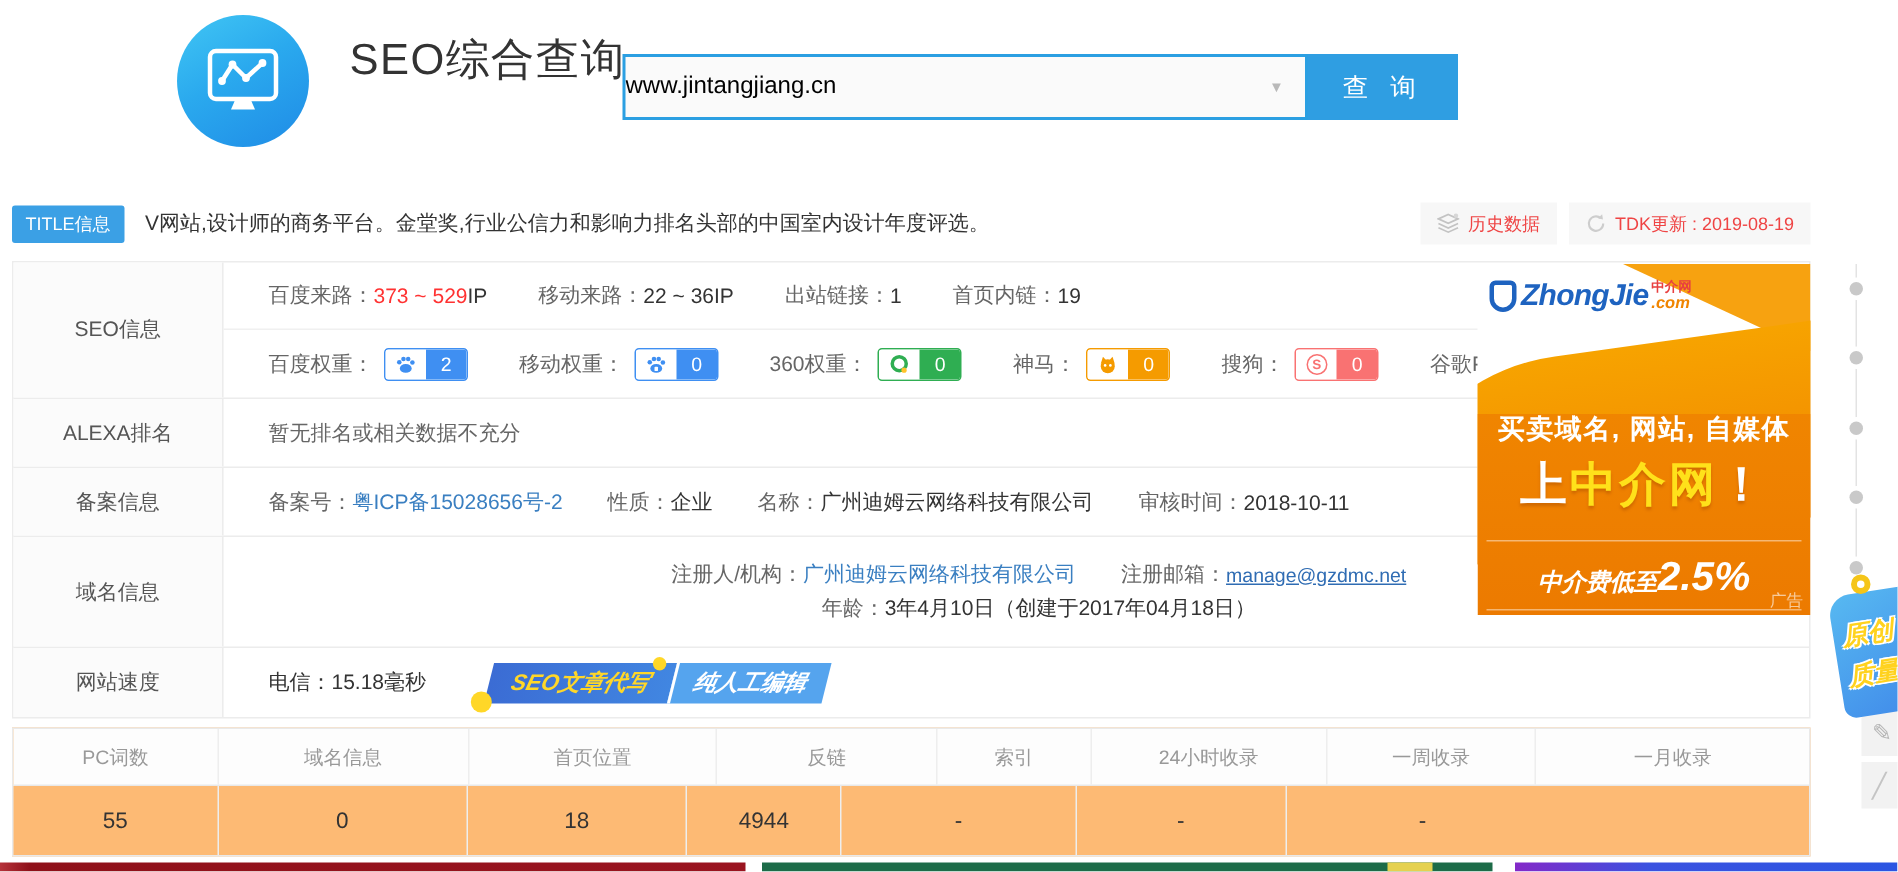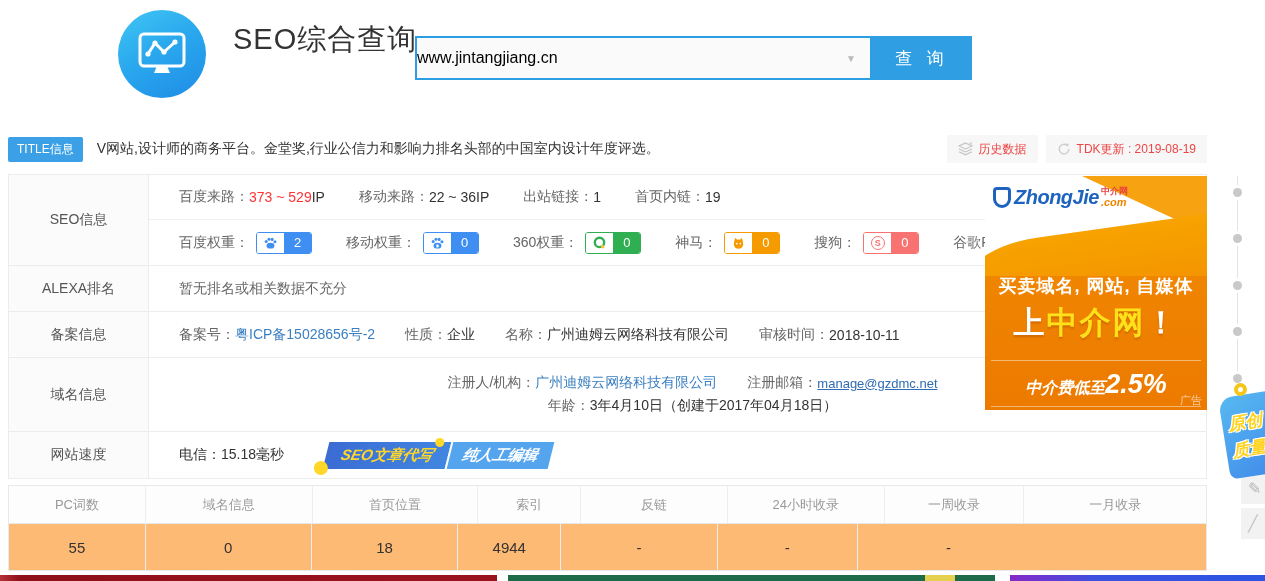--- a/index.html
+++ b/index.html
@@ -381,22 +381,22 @@
       <span>中介费低至</span><b>2.5%</b>
     </div>
     <div class="ad-tag">广告</div>
   </div>
 
   <div class="stats">
     <div class="srow head">
       <div class="scell w0">PC词数</div>
       <div class="scell w1">域名信息</div>
       <div class="scell w2">首页位置</div>
+      <div class="scell w3">反链</div>
       <div class="scell w4">索引</div>
-      <div class="scell w3">反链</div>
       <div class="scell w5">24小时收录</div>
       <div class="scell w6">一周收录</div>
       <div class="scell w7">一月收录</div>
     </div>
     <div class="srow vals">
       <div class="scell w0">55</div>
       <div class="scell w2">0</div>
       <div class="scell w3">18</div>
       <div class="scell w4">4944</div>
       <div class="scell w5">-</div>

